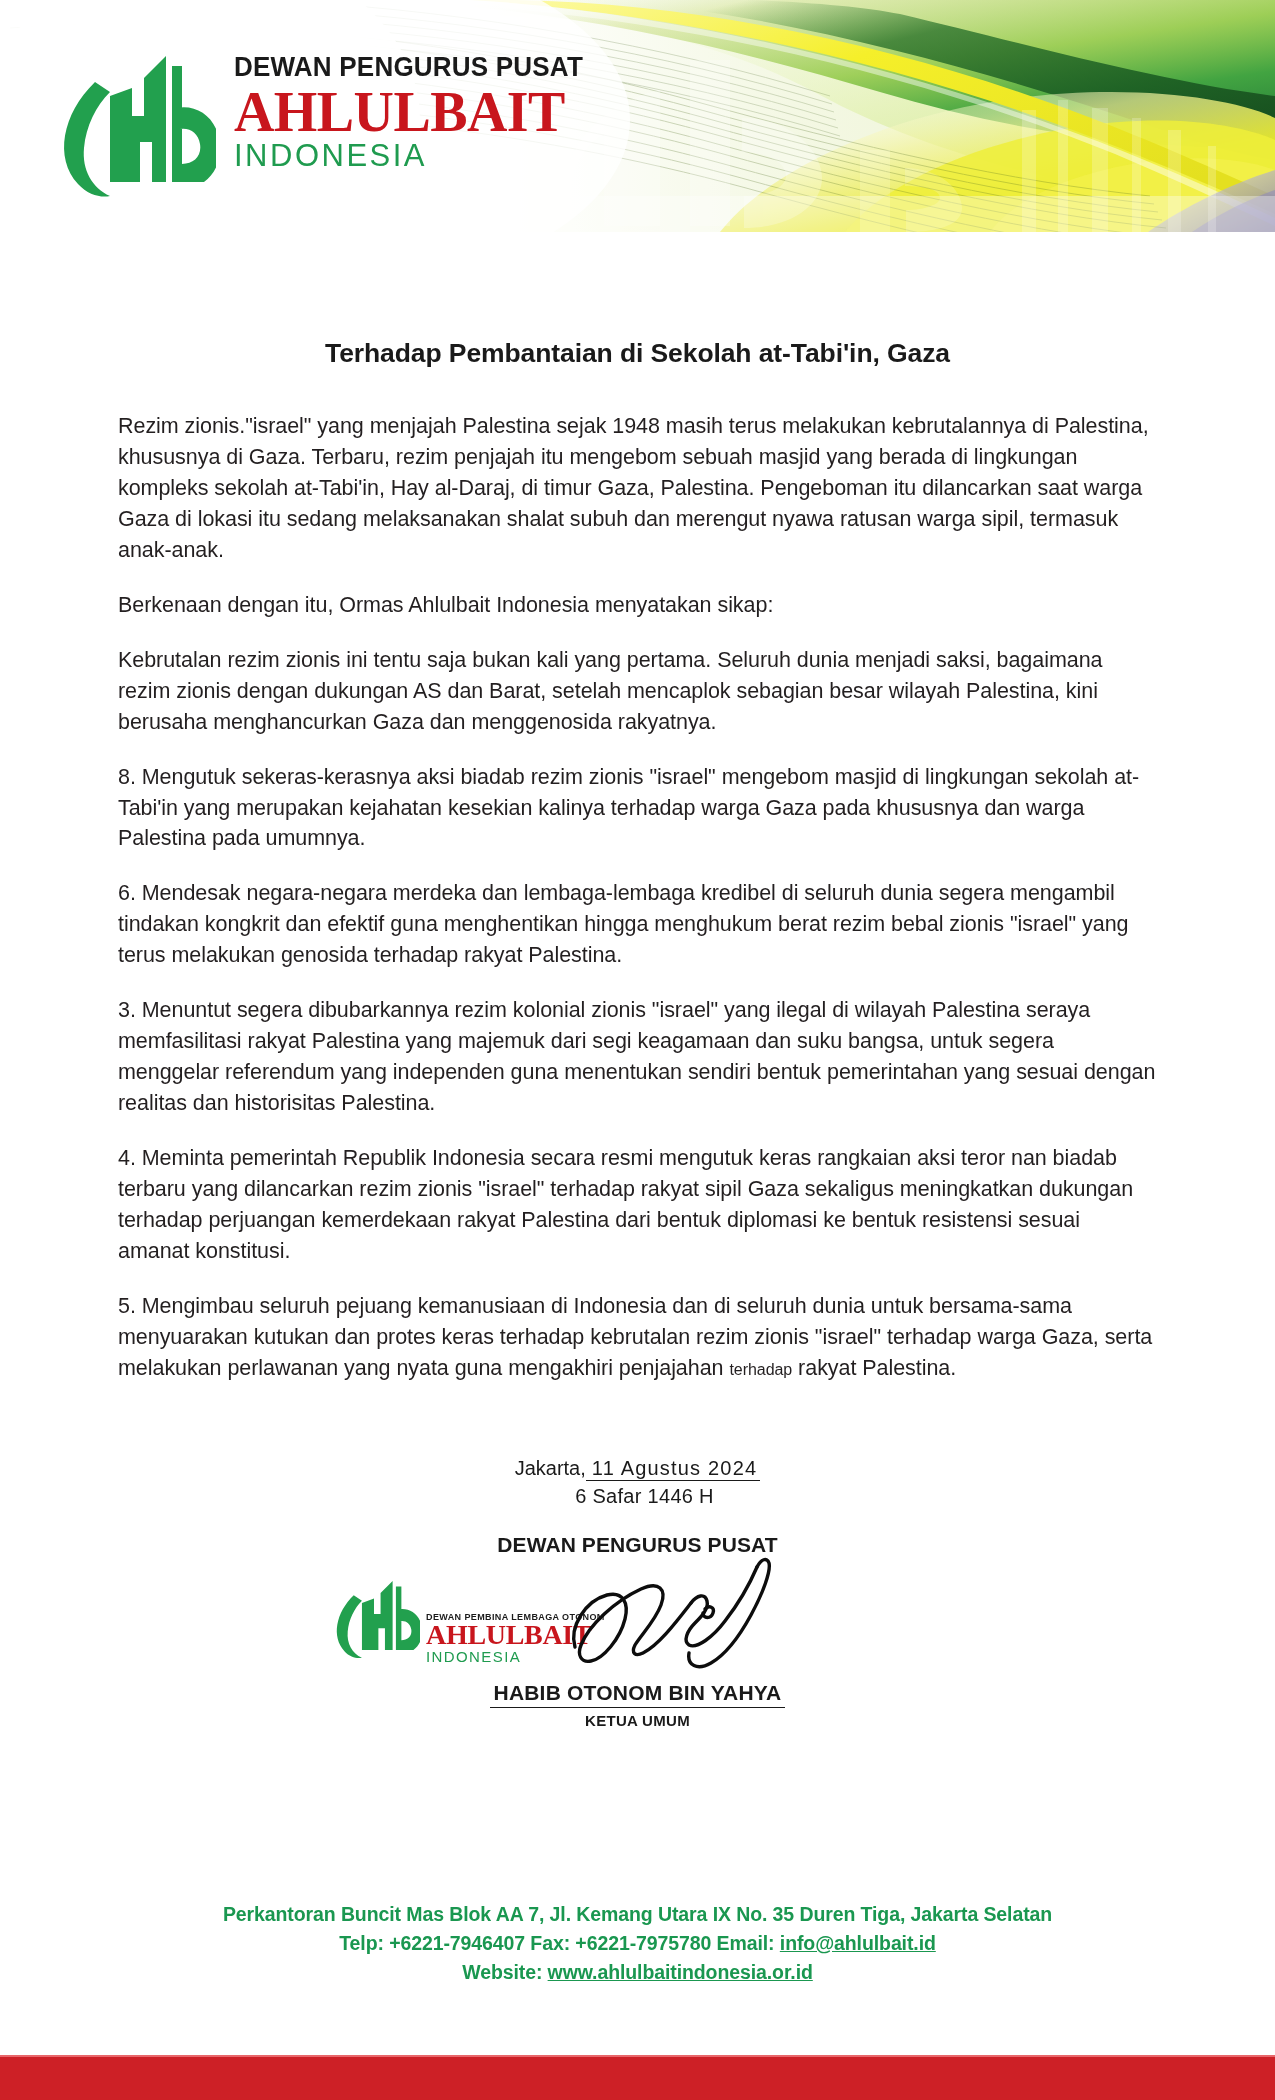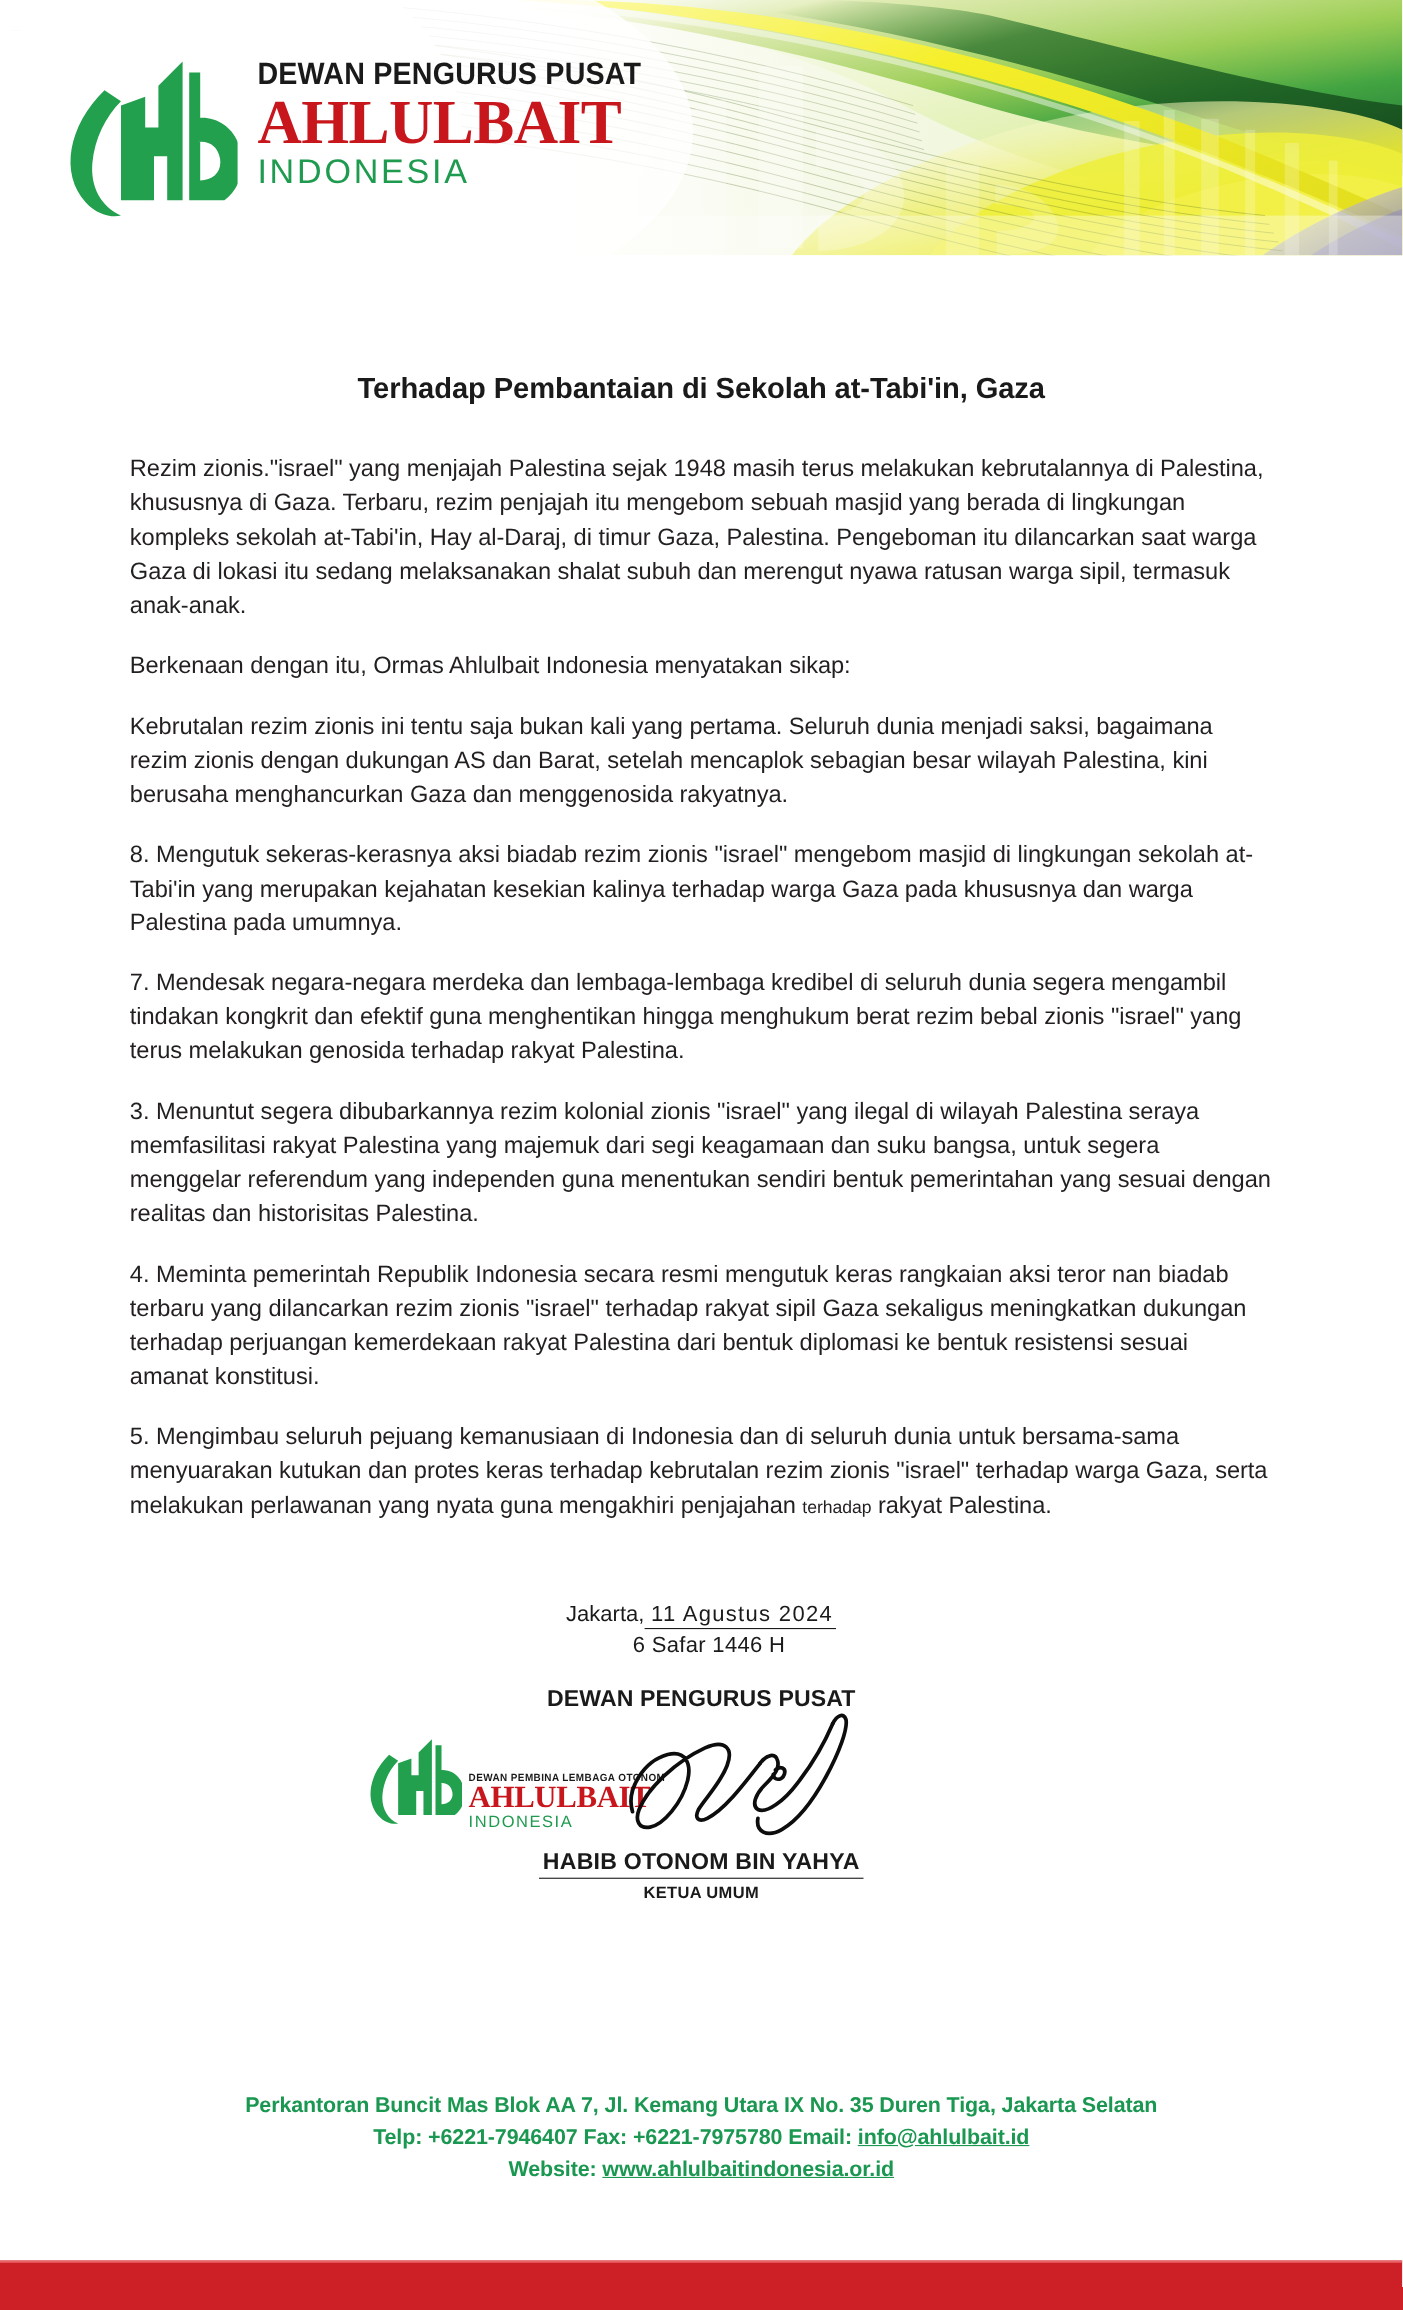--- a/index.html
+++ b/index.html
@@ -413,21 +413,21 @@
 
     <div class="doc-title">
       <span class="t-line">Terhadap Pembantaian di Sekolah at-Tabi'in, Gaza</span>
     </div>
 
     <div class="content">
       <p class="para">Rezim zionis."israel" yang menjajah Palestina sejak 1948 masih terus melakukan kebrutalannya di Palestina, khususnya di Gaza. Terbaru, rezim penjajah itu mengebom sebuah masjid yang berada di lingkungan kompleks sekolah at-Tabi'in, Hay al-Daraj, di timur Gaza, Palestina. Pengeboman itu dilancarkan saat warga Gaza di lokasi itu sedang melaksanakan shalat subuh dan merengut nyawa ratusan warga sipil, termasuk anak-anak.</p>
       <p class="para">Berkenaan dengan itu, Ormas Ahlulbait Indonesia menyatakan sikap:</p>
       <p class="para">Kebrutalan rezim zionis ini tentu saja bukan kali yang pertama. Seluruh dunia menjadi saksi, bagaimana rezim zionis dengan dukungan AS dan Barat, setelah mencaplok sebagian besar wilayah Palestina, kini berusaha menghancurkan Gaza dan menggenosida rakyatnya.</p>
       <p class="para">8. Mengutuk sekeras-kerasnya aksi biadab rezim zionis "israel" mengebom masjid di lingkungan sekolah at-Tabi'in yang merupakan kejahatan kesekian kalinya terhadap warga Gaza pada khususnya dan warga Palestina pada umumnya.</p>
-      <p class="para">7. Mendesak negara-negara merdeka dan lembaga-lembaga kredibel di seluruh dunia segera mengambil tindakan kongkrit dan efektif guna menghentikan hingga menghukum berat rezim bebal zionis "israel" yang terus melakukan genosida terhadap rakyat Palestina.</p>
+      <p class="para">6. Mendesak negara-negara merdeka dan lembaga-lembaga kredibel di seluruh dunia segera mengambil tindakan kongkrit dan efektif guna menghentikan hingga menghukum berat rezim bebal zionis "israel" yang terus melakukan genosida terhadap rakyat Palestina.</p>
       <p class="para">3. Menuntut segera dibubarkannya rezim kolonial zionis "israel" yang ilegal di wilayah Palestina seraya memfasilitasi rakyat Palestina yang majemuk dari segi keagamaan dan suku bangsa, untuk segera menggelar referendum yang independen guna menentukan sendiri bentuk pemerintahan yang sesuai dengan realitas dan historisitas Palestina.</p>
       <p class="para">4. Meminta pemerintah Republik Indonesia secara resmi mengutuk keras rangkaian aksi teror nan biadab terbaru yang dilancarkan rezim zionis "israel" terhadap rakyat sipil Gaza sekaligus meningkatkan dukungan  terhadap perjuangan kemerdekaan rakyat Palestina dari bentuk diplomasi ke bentuk resistensi sesuai amanat konstitusi.</p>
       <p class="para"><span>5. Mengimbau seluruh pejuang kemanusiaan di Indonesia dan di seluruh dunia untuk bersama-sama menyuarakan kutukan dan protes keras terhadap kebrutalan rezim zionis "israel" terhadap warga Gaza, serta melakukan perlawanan yang nyata guna mengakhiri penjajahan </span><span class="narrow">terhadap</span><span> rakyat Palestina.</span></p>
     </div>
   </div>
 
   <div class="sign-block">
     <div class="date-row">
       <span class="city">Jakarta,</span><span class="date-val">11   Agustus   2024</span>
     </div>

